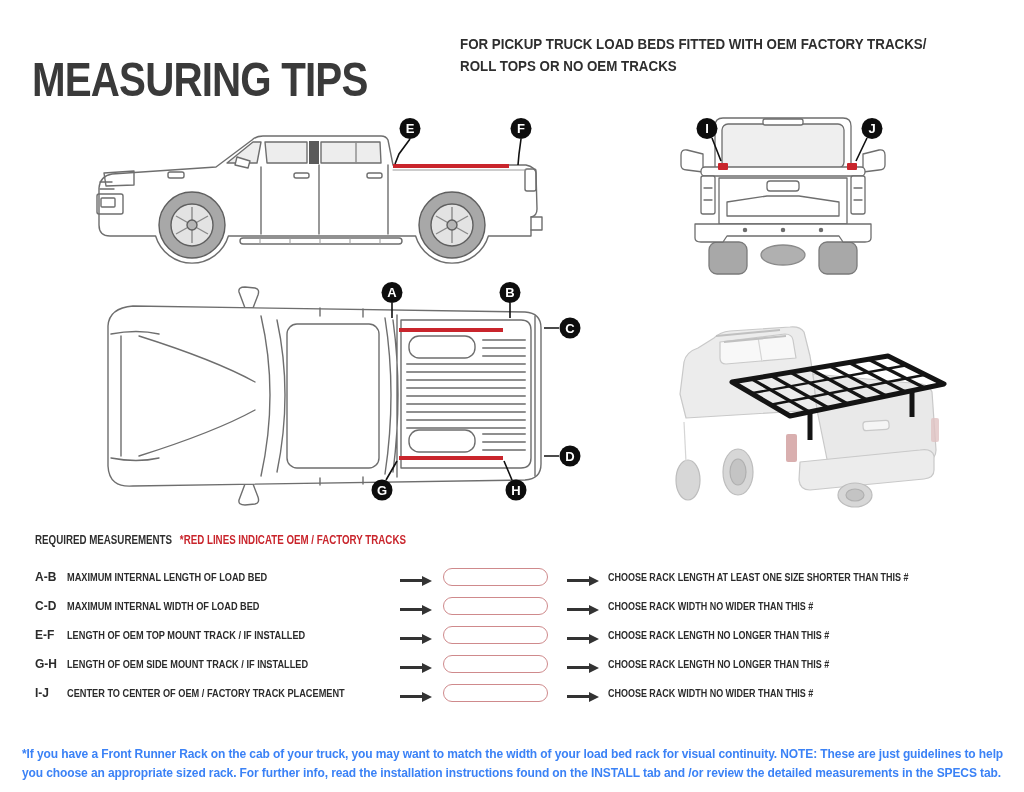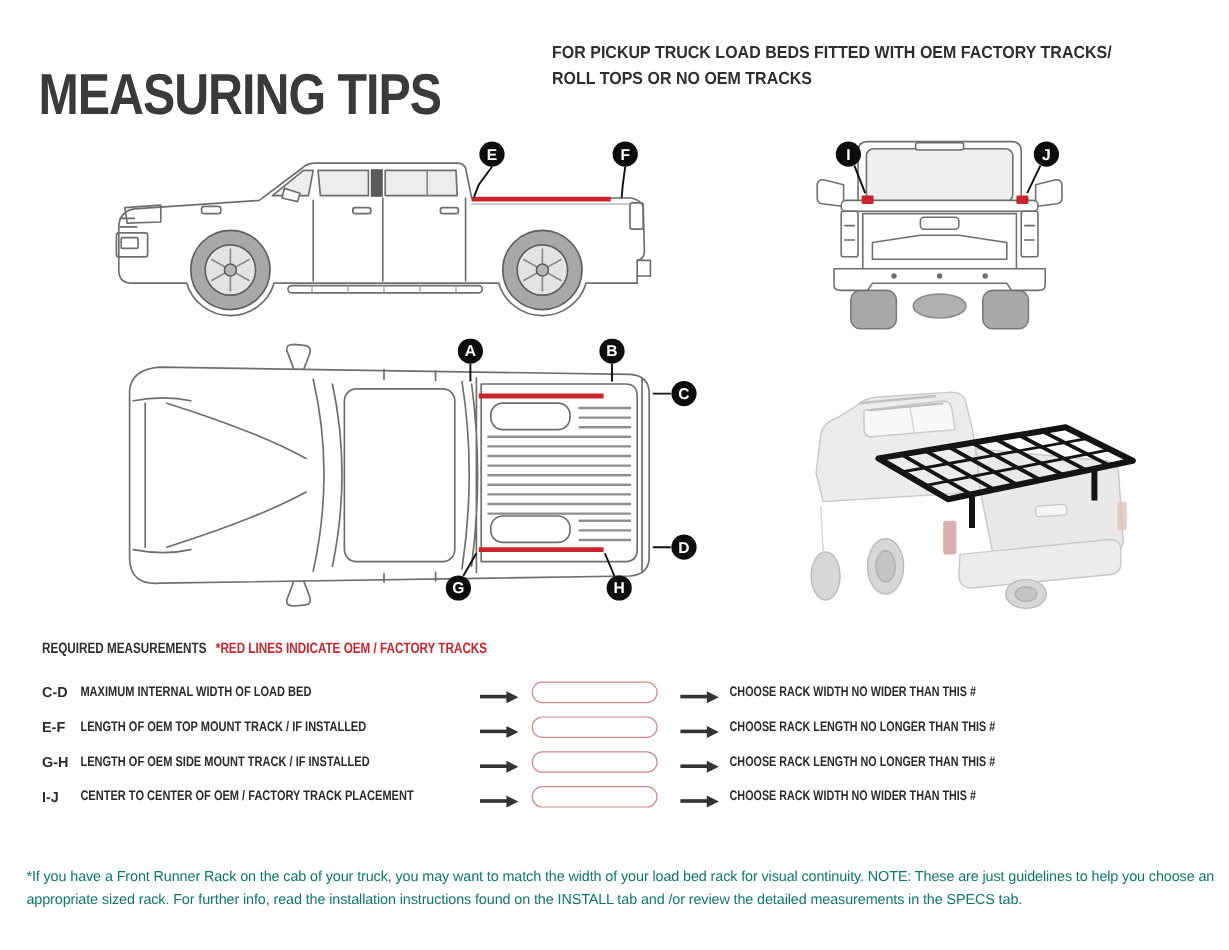--- a/index.html
+++ b/index.html
@@ -31,22 +31,22 @@
   .mguide{left:608px;top:0;line-height:29px;font-size:11.5px;font-weight:bold;color:#2b2b2b;
           white-space:nowrap;transform:scaleX(.78);transform-origin:left center;}
   .arrow{top:13px;width:32px;height:10px;display:block;}
   .arrow .shaft{position:absolute;left:0;top:3.2px;width:23px;height:2.6px;background:#333;}
   .arrow .head{position:absolute;left:22px;top:-0.5px;width:0;height:0;
                border-left:10px solid #333;border-top:5px solid transparent;border-bottom:5px solid transparent;}
   .a1{left:400px;} .a2{left:567px;}
   .mcapsule{left:443px;top:5px;width:103px;height:16px;border:1.5px solid #cf8a8c;border-radius:10px;
             background:#fff;}
   
-  .footer{position:absolute;left:22px;top:709px;width:992px;font-size:12px;font-weight:normal;
-          color:#0f766e;line-height:19px;letter-spacing:-0.1px;}
+  .footer{position:absolute;left:22px;top:733px;width:992px;font-size:12px;font-weight:bold;
+          color:#3b82f6;line-height:19px;letter-spacing:-0.1px;}
 </style>
 </head>
 <body>
 
 <div class="page">
 
   <h1 class="title">MEASURING TIPS</h1>
   <div class="subtitle">
     <div>FOR PICKUP TRUCK LOAD BEDS FITTED WITH OEM FACTORY TRACKS/</div>
     <div>ROLL TOPS OR NO OEM TRACKS</div>
@@ -254,20 +254,34 @@
       <path stroke-width="2.4" d="M101.3,71.3 L256.7,43.3 M120.7,82.7 L275.3,52.7"></path>
     </g>
   </svg>
 
   <div class="mhead">
     <span>REQUIRED MEASUREMENTS</span><span class="note">*RED LINES INDICATE OEM / FACTORY TRACKS</span>
   </div>
 
   <div class="mrows">
     <div class="mrow">
+      <span class="mid">A-B</span>
+      <span class="mdesc">MAXIMUM  INTERNAL LENGTH OF LOAD BED</span>
+      <span class="arrow a1">
+          <span class="shaft"></span>
+          <span class="head"></span>
+        </span>
+      <span class="mcapsule"></span>
+      <span class="arrow a2">
+          <span class="shaft"></span>
+          <span class="head"></span>
+        </span>
+      <span class="mguide">CHOOSE RACK LENGTH AT LEAST ONE SIZE SHORTER THAN THIS #</span>
+    </div>
+    <div class="mrow">
       <span class="mid">C-D</span>
       <span class="mdesc">MAXIMUM INTERNAL WIDTH OF LOAD BED</span>
       <span class="arrow a1">
           <span class="shaft"></span>
           <span class="head"></span>
         </span>
       <span class="mcapsule"></span>
       <span class="arrow a2">
           <span class="shaft"></span>
           <span class="head"></span>

